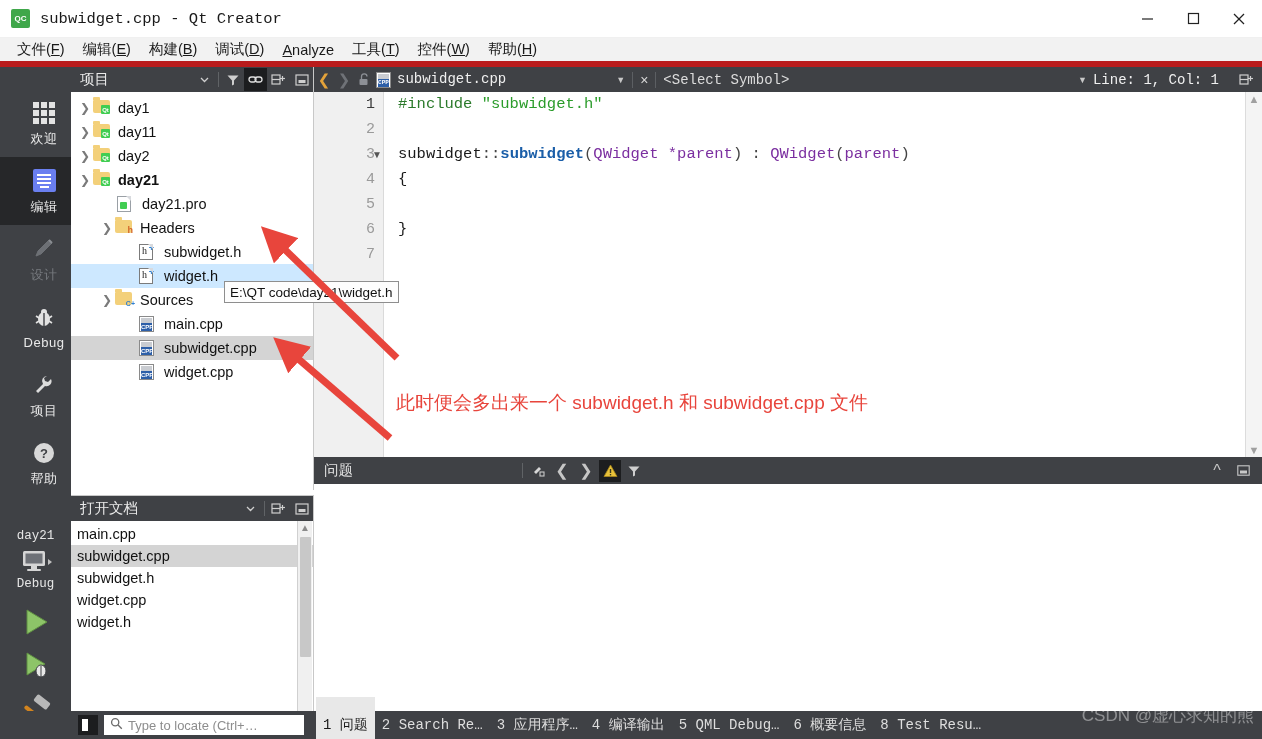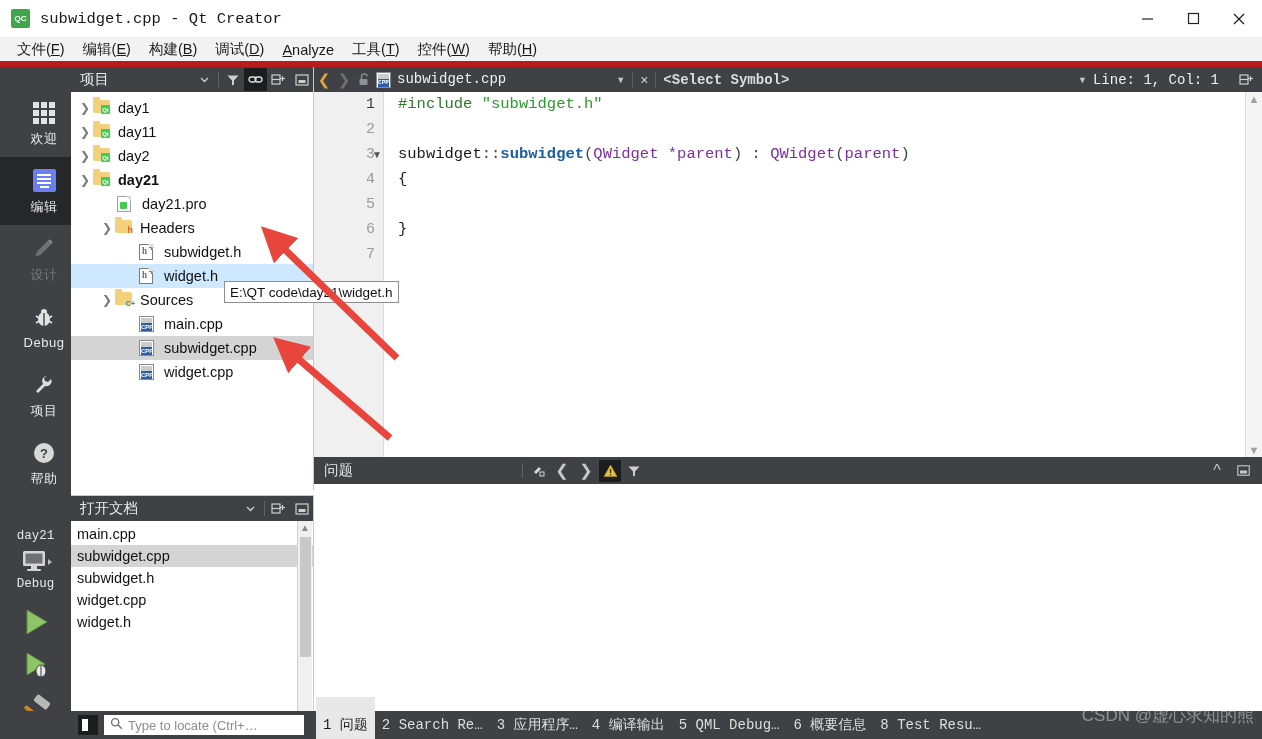--- a/index.html
+++ b/index.html
@@ -152,21 +152,21 @@
   }
   .nav-arrow { width: 20px; text-align: center; font-size: 15px; }
   .nav-arrow.on { color: #e4a33a; }
   .nav-arrow.off { color: #6f7277; }
   .ed-file {
     display: flex; align-items: center; gap: 6px; margin-left: 4px;
     font-family: "Liberation Mono", monospace; font-size: 14px; color: #f0f0f0;
   }
   .ed-caret { color: #c8c8c8; font-size: 9px; }
   .ed-sep { width: 1px; height: 16px; background: #5c5f63; margin: 0 7px; }
-  .ed-sym { font-family: "Liberation Mono", monospace; font-size: 14px; color: #dcdcdc; font-weight: bold; }
+  .ed-sym { font-family: "Liberation Mono", monospace; font-size: 14px; color: #dcdcdc; }
   .ed-right { margin-left: auto; display: flex; align-items: center; }
   .ed-pos { font-family: "Liberation Mono", monospace; font-size: 14px; color: #f0f0f0; }
 
   
   .editor {
     position: absolute; left: 314px; top: 92px; width: 948px; height: 365px;
     background: #fff; overflow: hidden;
   }
   .gutter {
     position: absolute; left: 0; top: 0; width: 70px; height: 100%;
@@ -665,20 +665,21 @@
       <div class="cline"><span class="c-plain">}</span></div>
       <div class="cline">&nbsp;</div>
     </div>
 
     <div class="ed-scroll">
       <div class="sb-arrow">▲</div>
       <div class="sb-arrow">▼</div>
     </div>
   </div>
 
+  <div class="annot">此时便会多出来一个 subwidget.h 和 subwidget.cpp 文件</div>
 
   <div class="issues-head">
     <div class="ih-title">问题</div>
     <div class="ih-tools">
       <div class="dock-sep"></div>
       <div class="ih-btn">
         <svg width="15" height="15" viewBox="0 0 15 15">
           <path d="M3 9 L8 4 L10 6 L5 11 Z" fill="#d7d7d7"></path>
           <rect x="9" y="9" width="4" height="4" fill="none" stroke="#c9c9c9" stroke-width="1.1"></rect>
         </svg>

